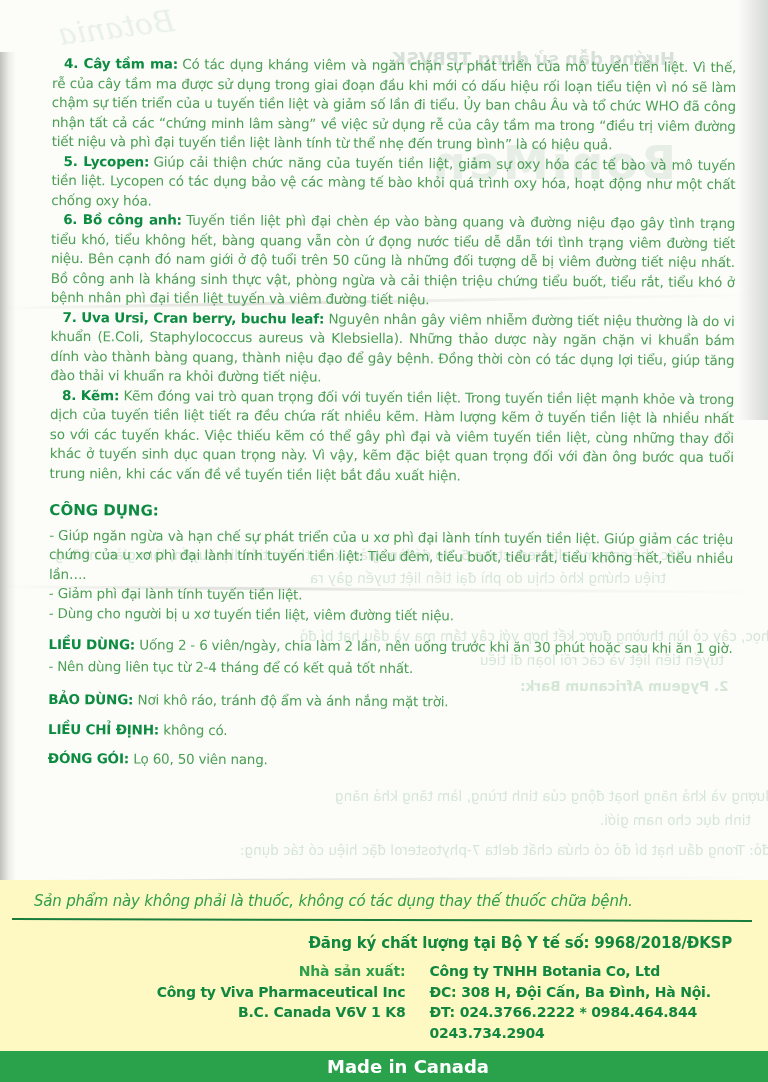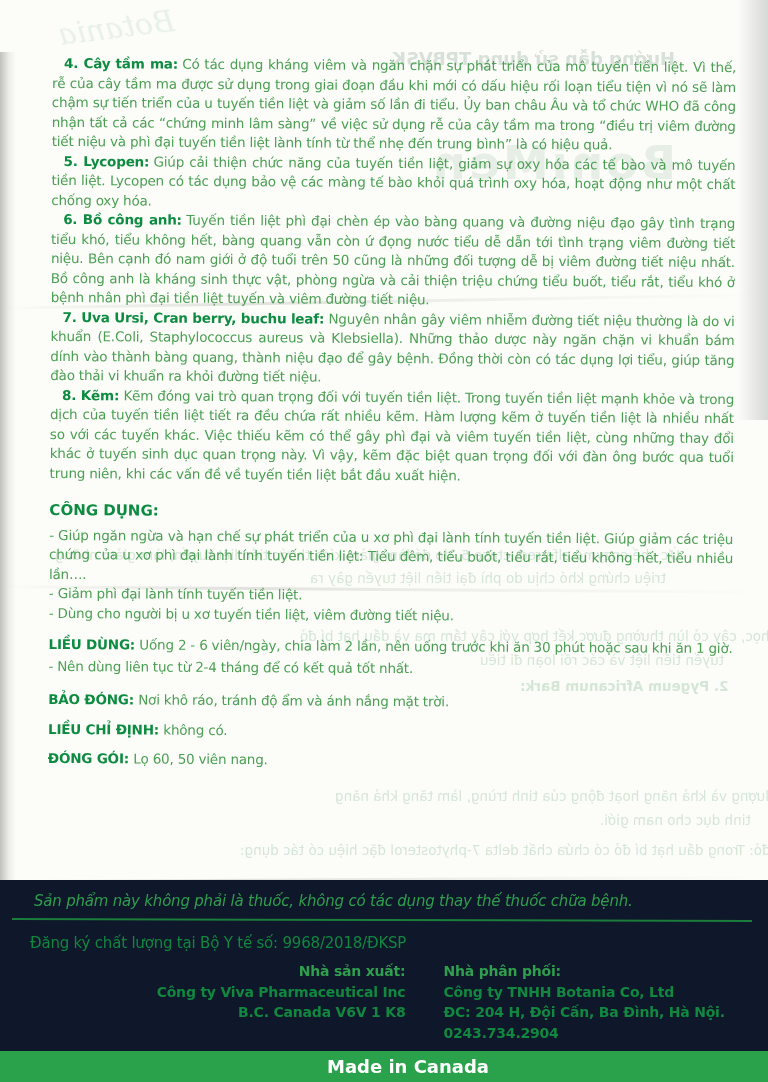--- a/index.html
+++ b/index.html
@@ -30,26 +30,26 @@
     transform:rotate(.35deg);}
   .para{margin:0;text-indent:12px;}
   .lbl{color:#0d8c41;font-weight:bold;margin-right:.32em;}
   .hd{color:#0d8c41;font-weight:bold;font-size:15px;margin:18px 0 5px 0;letter-spacing:0;}
   .item{margin:0;}
   .blk{margin-top:12px;text-indent:0;}
   .note{margin:2px 0 0 0;}
   .gap14{margin-top:14px;}
   .gap10{margin-top:10px;}
   
-  .footer{position:absolute;left:0;right:0;top:880px;bottom:0;z-index:3;background:#0f172a;}
+  .footer{position:absolute;left:0;right:0;top:880px;bottom:0;z-index:3;background:#fef9c3;}
   .disclaimer{font-style:italic;color:#2f9e4d;font-size:15px;margin:12px 38px 0 34px;letter-spacing:-.2px;}
   .rule{height:2px;background:#1a7d3c;margin:9px 16px 0 12px;transform:rotate(.15deg);}
-  .registration{color:#11873f;font-weight:normal;font-size:15px;margin:13px 36px 0 30px;letter-spacing:-.2px;}
+  .registration{color:#11873f;font-weight:bold;font-size:15px;margin:13px 36px 0 30px;letter-spacing:-.2px;text-align:right;}
   .cols{display:flex;margin:9px 26px 0 26px;color:#11873f;font-weight:bold;
-        font-size:14px;line-height:20.5px;letter-spacing:-.2px;gap:14px;}
+        font-size:14px;line-height:20.5px;letter-spacing:-.2px;}
   .col-left{flex:0 0 53%;text-align:right;}
   .col-right{flex:1;padding-left:24px;text-align:left;}
   .col-label{font-weight:bold;color:#2f9e4d;}
   .bar{position:absolute;left:0;right:0;bottom:0;height:31px;background:#2aa24b;
        color:#ffffff;font-weight:bold;font-size:18px;text-align:center;line-height:31px;padding-left:48px;}
 </style>
 </head>
 <body>
 
 <div id="page">
@@ -80,38 +80,38 @@
     <p class="para"><b class="lbl">8. Kẽm:</b><span>Kẽm đóng vai trò quan trọng đối với tuyến tiền liệt. Trong tuyến tiền liệt mạnh khỏe và trong dịch của tuyến tiền liệt tiết ra đều chứa rất nhiều kẽm. Hàm lượng kẽm ở tuyến tiền liệt là nhiều nhất so với các tuyến khác. Việc thiếu kẽm có thể gây phì đại và viêm tuyến tiền liệt, cùng những thay đổi khác ở tuyến sinh dục quan trọng này. Vì vậy, kẽm đặc biệt quan trọng đối với đàn ông bước qua tuổi trung niên, khi các vấn đề về tuyến tiền liệt bắt đầu xuất hiện.</span></p>
 
     <div class="hd">CÔNG DỤNG:</div>
     <p class="item">- Giúp ngăn ngừa và hạn chế sự phát triển của u xơ phì đại lành tính tuyến tiền liệt. Giúp giảm các triệu chứng của u xơ phì đại lành tính tuyến tiền liệt: Tiểu đêm, tiểu buốt, tiểu rắt, tiểu không hết, tiểu nhiều lần….</p>
     <p class="item">- Giảm phì đại lành tính tuyến tiền liệt.</p>
     <p class="item">- Dùng cho người bị u xơ tuyến tiền liệt, viêm đường tiết niệu.</p>
 
     <p class="para blk"><b class="lbl">LIỀU DÙNG:</b><span>Uống 2 - 6 viên/ngày, chia làm 2 lần, nên uống trước khi ăn 30 phút hoặc sau khi ăn 1 giờ.</span></p>
     <p class="note">- Nên dùng liên tục từ 2-4 tháng để có kết quả tốt nhất.</p>
 
-    <p class="para blk gap14"><b class="lbl">BẢO ĐÓNG:</b><span>Nơi khô ráo, tránh độ ẩm và ánh nắng mặt trời.</span></p>
+    <p class="para blk gap14"><b class="lbl">BẢO DÙNG:</b><span>Nơi khô ráo, tránh độ ẩm và ánh nắng mặt trời.</span></p>
     <p class="para blk gap10"><b class="lbl">LIỀU CHỈ ĐỊNH:</b><span>không có.</span></p>
     <p class="para blk gap10"><b class="lbl">ĐÓNG GÓI:</b><span>Lọ 60, 50 viên nang.</span></p>
   </div>
 
   <div class="footer">
     <div class="disclaimer">Sản phẩm này không phải là thuốc, không có tác dụng thay thế thuốc chữa bệnh.</div>
     <div class="rule"></div>
     <div class="registration">Đăng ký chất lượng tại Bộ Y tế số: 9968/2018/ĐKSP</div>
     <div class="cols">
       <div class="col-left">
         <div class="col-label">Nhà sản xuất:</div>
         <div>Công ty Viva Pharmaceutical Inc</div>
         <div>B.C. Canada V6V 1 K8</div>
       </div>
       <div class="col-right">
-        <div class="col-label">Nhà phân phối:</div>
         <div>Công ty TNHH Botania Co, Ltd</div>
-        <div>ĐC: 204 H, Đội Cấn, Ba Đình, Hà Nội.</div>
+        <div>ĐC: 308 H, Đội Cấn, Ba Đình, Hà Nội.</div>
+        <div>ĐT: 024.3766.2222 * 0984.464.844</div>
         <div>0243.734.2904</div>
       </div>
     </div>
     <div class="bar"><span>Made in Canada</span></div>
   </div>
 
 </div>
 
 </body></html>

